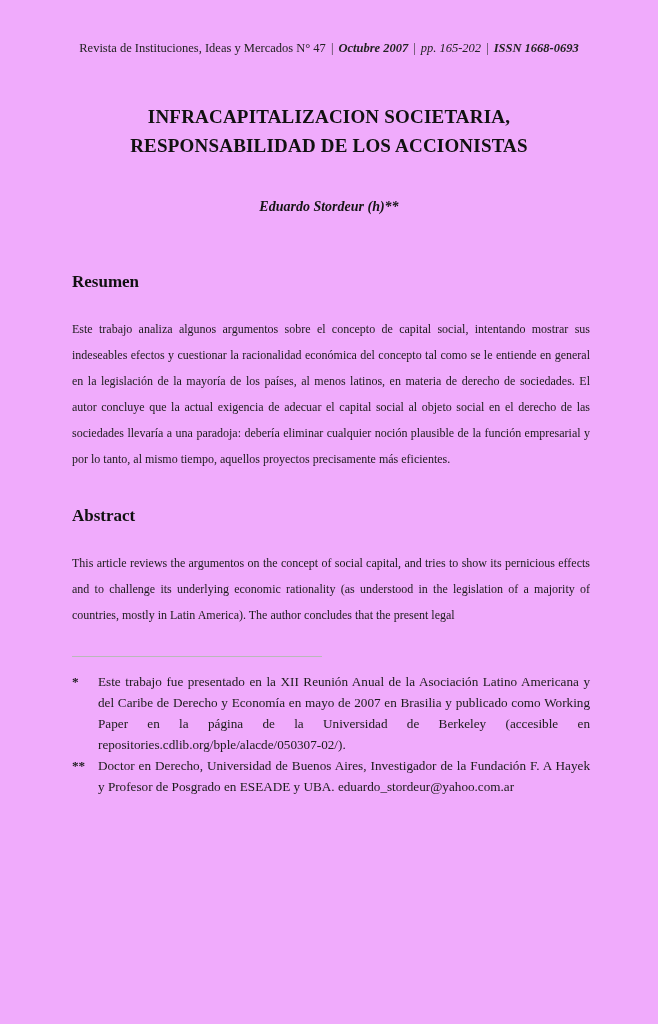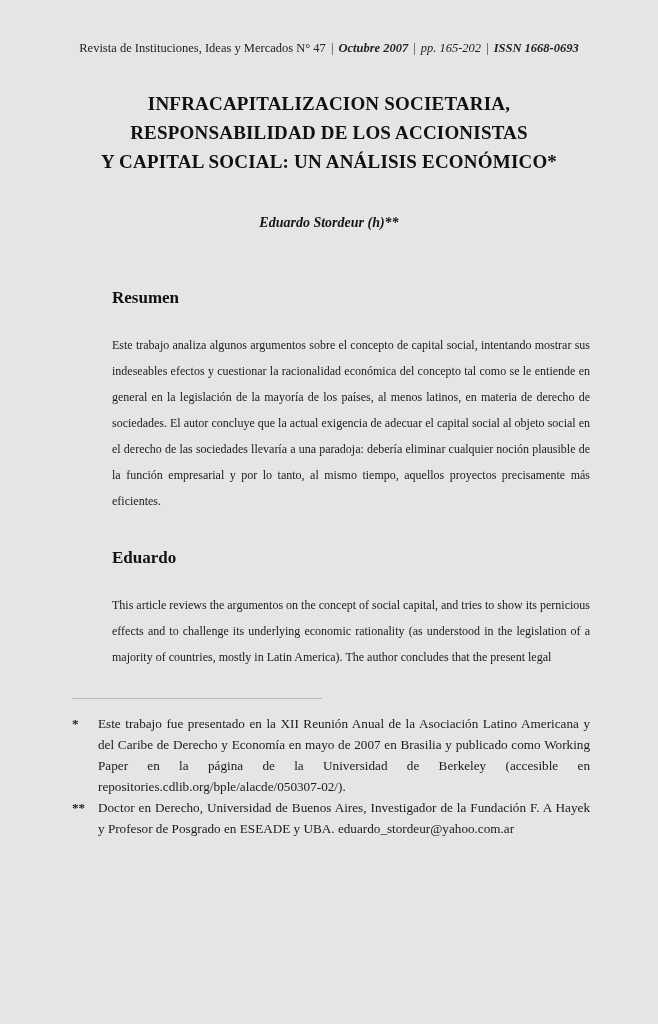--- a/index.html
+++ b/index.html
@@ -4,21 +4,21 @@
 <style>
   html, body {
     margin: 0;
     padding: 0;
     background: #ffffff;
   }
   .page {
     position: relative;
     width: 658px;
     height: 1024px;
-    background: #e5e5e5;
+    background: #f0abfc;
     font-family: "Liberation Serif", "DejaVu Serif", serif;
     color: #1c1c1c;
     overflow: hidden;
     box-sizing: border-box;
   }
   .header {
     padding-top: 40px;
     text-align: center;
     font-size: 12.5px;
     line-height: 16px;
@@ -26,39 +26,39 @@
     white-space: nowrap;
   }
   .header .sep {
     display: inline-block;
     margin: 0 5px;
     color: #333;
   }
   .h-bi { font-style: italic; font-weight: bold; }
   .h-it { font-style: italic; }
   .title {
-    margin: 33px 30px 0 30px;
+    margin: 46px 30px 0 30px;
     text-align: center;
     font-size: 19px;
     font-weight: bold;
     line-height: 29px;
     letter-spacing: 0.2px;
     color: #111;
   }
   .title .title-line { display: block; }
   .author {
     margin-top: 39px;
     text-align: center;
     font-size: 14px;
     font-weight: bold;
     font-style: italic;
     color: #151515;
   }
   .content {
-    margin: 0 68px 0 112px; 
+    margin: 0 68px 0 72px; 
   }
   .sec-heading {
     margin: 0;
     margin-top: 57px;
     font-size: 17px;
     font-weight: bold;
     color: #111;
   }
   .sec-heading.abstract { margin-top: 34px; }
   .body-text {
@@ -102,30 +102,29 @@
 
 <div class="page">
 
   <div class="header">
     <span>Revista de Instituciones, Ideas y Mercados N° 47</span><span class="sep">|</span><span class="h-bi">Octubre 2007</span><span class="sep">|</span><span class="h-it">pp. 165-202</span><span class="sep">|</span><span class="h-bi">ISSN 1668-0693</span>
   </div>
 
   <h1 class="title">
     <span class="title-line">INFRACAPITALIZACION SOCIETARIA,</span>
     <span class="title-line">RESPONSABILIDAD DE LOS ACCIONISTAS</span>
-    <span class="title-line">Y CAPITAL SOCIAL: UN ANÁLISIS ECONÓMICO*</span>
   </h1>
 
   <div class="author">Eduardo Stordeur (h)**</div>
 
   <div class="content">
     <h2 class="sec-heading">Resumen</h2>
     <p class="body-text">Este trabajo analiza algunos argumentos sobre el concepto de capital social, intentando mostrar sus indeseables efectos y cuestionar la racionalidad económica del concepto tal como se le entiende en general en la legislación de la mayoría de los países, al menos latinos, en materia de derecho de sociedades. El autor concluye que la actual exigencia de adecuar el capital social al objeto social en el derecho de las sociedades llevaría a una paradoja: debería eliminar cualquier noción plausible de la función empresarial y por lo tanto, al mismo tiempo, aquellos proyectos precisamente más eficientes.</p>
 
-    <h2 class="sec-heading abstract">Eduardo</h2>
+    <h2 class="sec-heading abstract">Abstract</h2>
     <p class="body-text">This article reviews the argumentos on the concept of social capital, and tries to show its pernicious effects and to challenge its underlying economic rationality (as understood in the legislation of a majority of countries, mostly in Latin America). The author concludes that the present legal</p>
   </div>
 
   <div class="footnotes">
     <div class="fn-rule"></div>
 
     <div class="footnote">
       <span class="fn-marker">*</span>
       <span class="fn-text">
         <span class="fn-para">Este trabajo fue presentado en la XII Reunión Anual de la Asociación Latino Americana y del Caribe de Derecho y Economía en mayo de 2007 en Brasilia y publicado como Working Paper en la página de la Universidad de Berkeley (accesible en repositories.cdlib.org/bple/alacde/050307-02/).</span>

